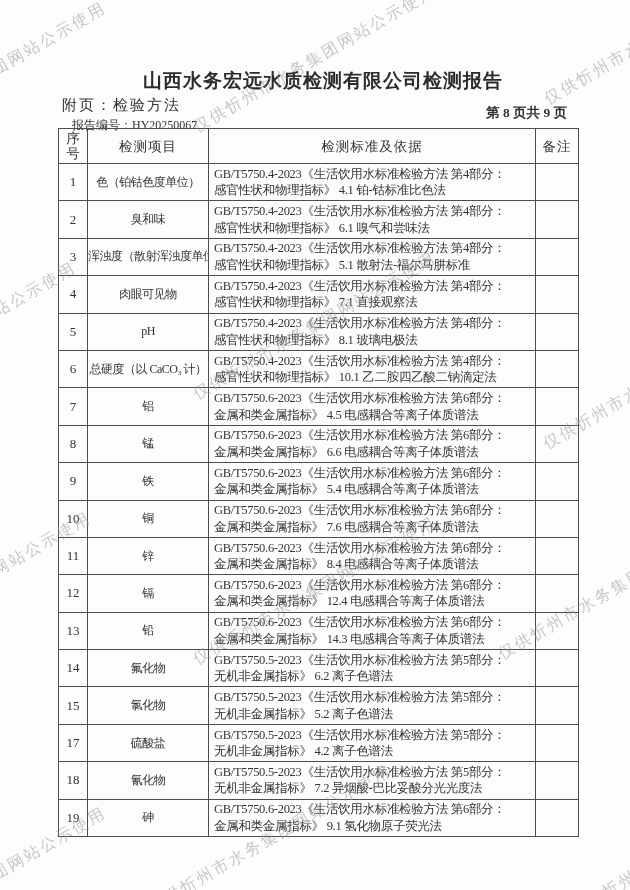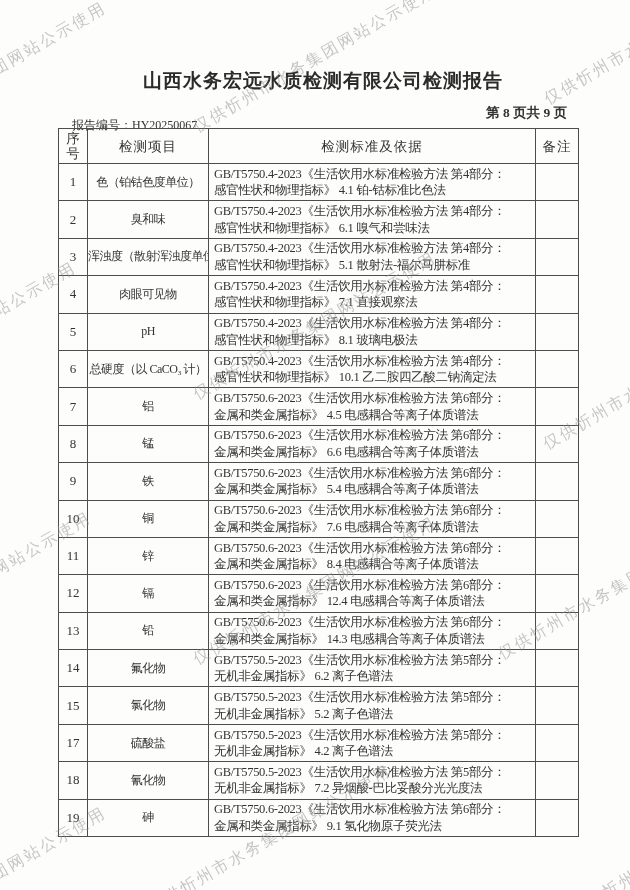--- a/index.html
+++ b/index.html
@@ -111,20 +111,21 @@
     transform-origin: 0 50%;
     opacity: 0.5;
   }
 </style>
 </head>
 <body>
 
 <div id="page">
 
   <div class="doc-title">山西水务宏远水质检测有限公司检测报告</div>
+  <div class="doc-subtitle">附页：检验方法</div>
   <div class="meta-left">报告编号：HY20250067</div>
   <div class="meta-right">第 8 页共 9 页</div>
 
   <table class="method-table">
     <colgroup>
       <col style="width:29px">
       <col style="width:121px">
       <col style="width:327px">
       <col style="width:43px">
     </colgroup>

